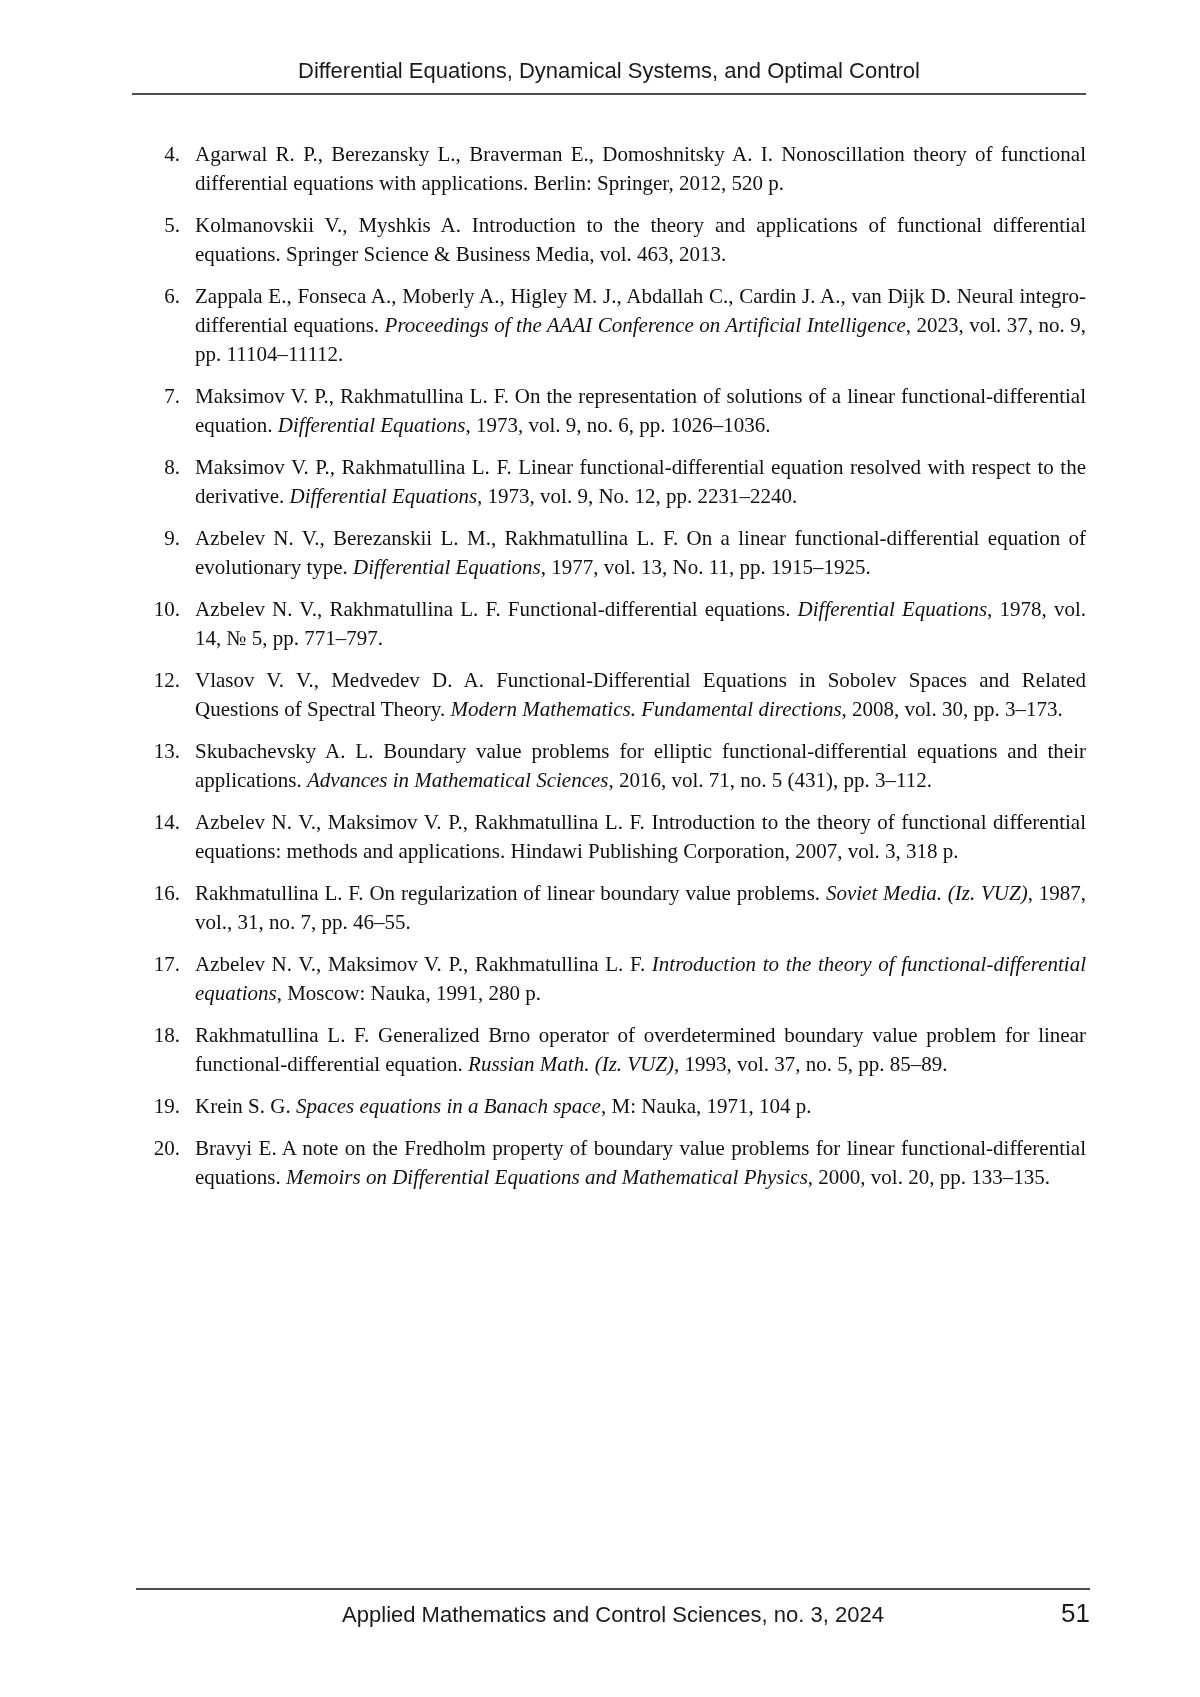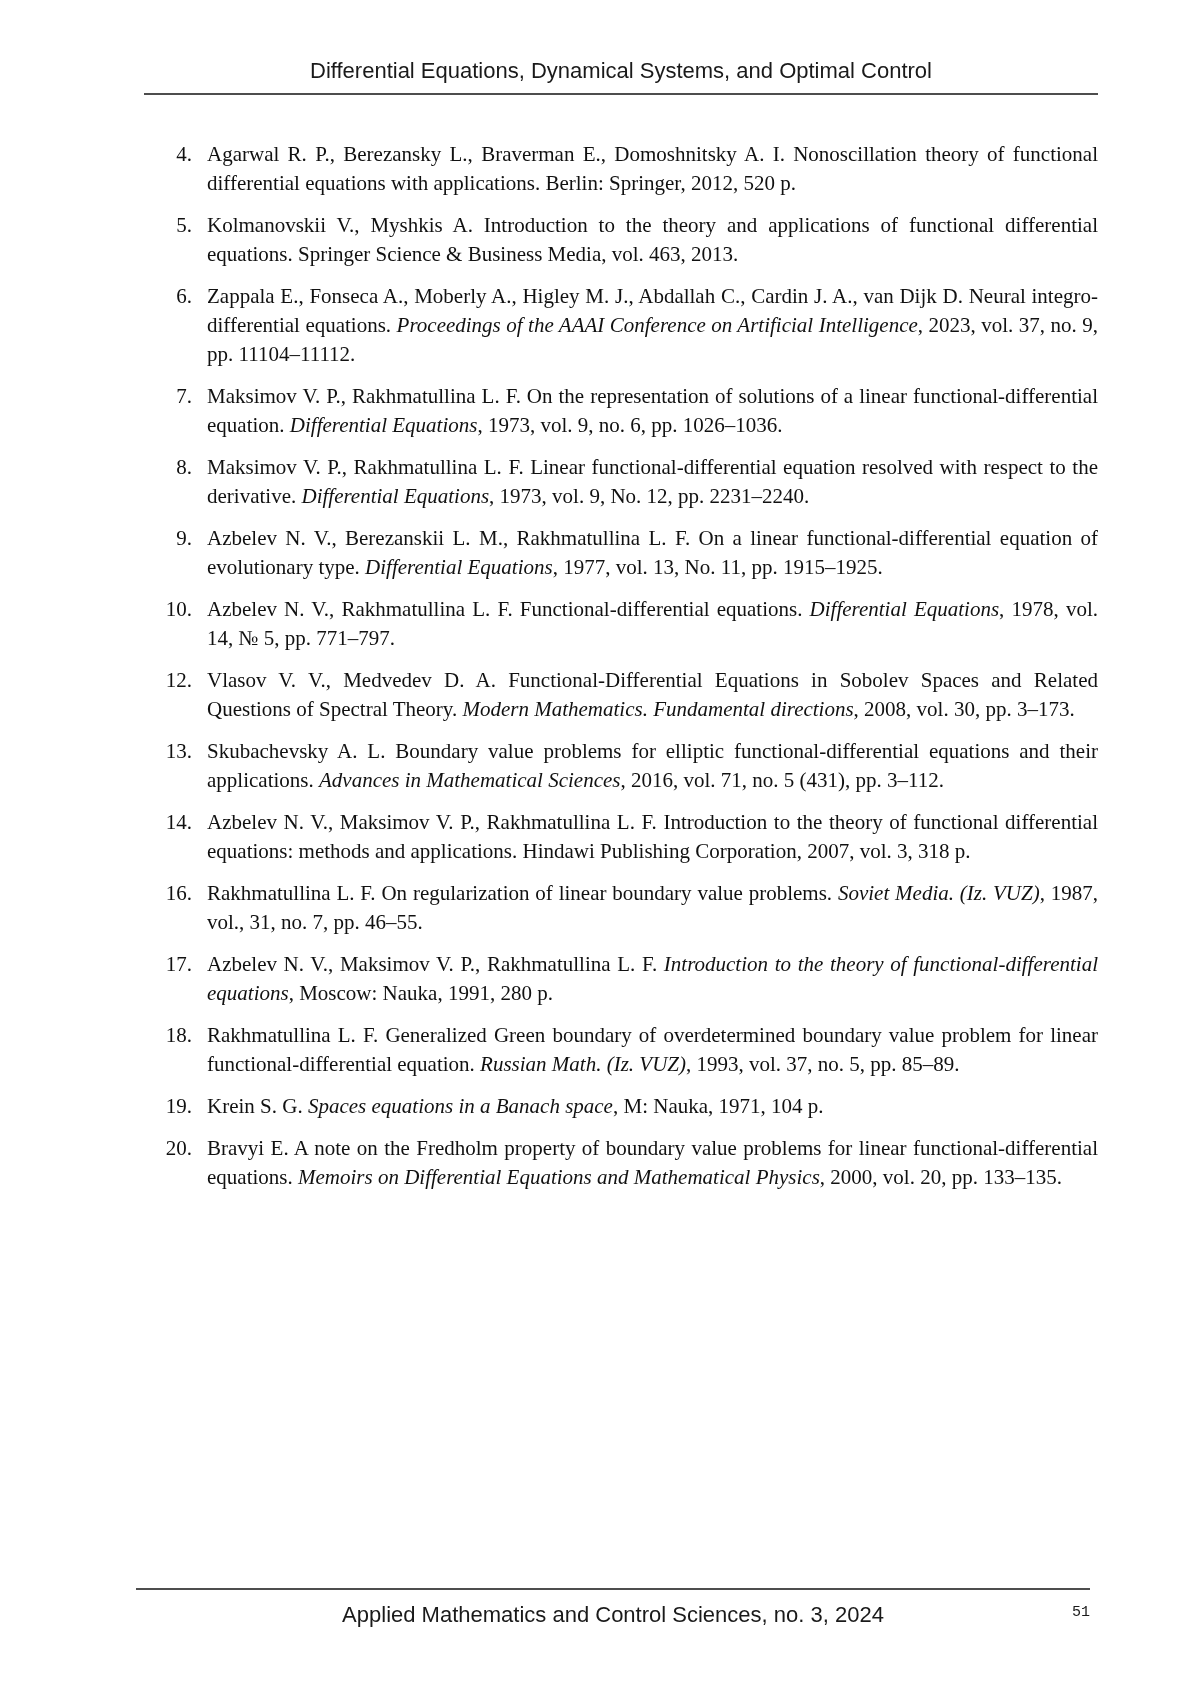--- a/index.html
+++ b/index.html
@@ -12,21 +12,21 @@
     width: 1200px;
     height: 1697px;
     background: #ffffff;
     color: #111111;
     font-family: "Liberation Serif", serif;
     overflow: hidden;
     box-sizing: border-box;
   }
   .content {
     position: absolute;
-    left: 144px;
+    left: 132px;
     width: 954px;
     top: 0;
   }
   .running-head {
     padding-top: 58px;
     text-align: center;
     font-family: "Liberation Sans", sans-serif;
     font-size: 22px;
     line-height: 26px;
     color: #1a1a1a;
@@ -73,22 +73,22 @@
     text-align: center;
     font-family: "Liberation Sans", sans-serif;
     font-size: 22px;
     line-height: 26px;
     color: #1a1a1a;
   }
   .pagenum {
     position: absolute;
     right: 0;
     top: 10px;
-    font-family: Liberation Mono, monospace;
-    font-size: 15px;
+    font-family: Liberation Sans, sans-serif;
+    font-size: 26px;
   }
 </style>
 </head>
 <body>
 
 <div class="page">
   <div class="content">
     <div class="running-head">
       <span>Differential Equations, Dynamical Systems, and Optimal Control</span>
     </div>
@@ -151,21 +151,21 @@
     <span class="ref-text"><span>Rakhmatullina L. F. On regularization of linear boundary value problems. </span><span class="italic">Soviet Media. (Iz. VUZ)</span><span>, 1987, vol., 31, no. 7, pp. 46–55.</span></span>
   </div>
 
   <div class="ref">
     <span class="ref-num">17.</span>
     <span class="ref-text"><span>Azbelev N. V., Maksimov V. P., Rakhmatullina L. F. </span><span class="italic">Introduction to the theory of functional-differential equations</span><span>, Moscow: Nauka, 1991, 280 p.</span></span>
   </div>
 
   <div class="ref">
     <span class="ref-num">18.</span>
-    <span class="ref-text"><span>Rakhmatullina L. F. Generalized Green boundary of overdetermined boundary value problem for linear functional-differential equation. </span><span class="italic">Russian Math. (Iz. VUZ)</span><span>, 1993, vol. 37, no. 5, pp. 85–89.</span></span>
+    <span class="ref-text"><span>Rakhmatullina L. F. Generalized Brno operator of overdetermined boundary value problem for linear functional-differential equation. </span><span class="italic">Russian Math. (Iz. VUZ)</span><span>, 1993, vol. 37, no. 5, pp. 85–89.</span></span>
   </div>
 
   <div class="ref">
     <span class="ref-num">19.</span>
     <span class="ref-text"><span>Krein S. G. </span><span class="italic">Spaces equations in a Banach space</span><span>, M: Nauka, 1971, 104 p.</span></span>
   </div>
 
   <div class="ref">
     <span class="ref-num">20.</span>
     <span class="ref-text"><span>Bravyi E. A note on the Fredholm property of boundary value problems for linear functional-differential equations. </span><span class="italic">Memoirs on Differential Equations and Mathematical Physics</span><span>, 2000, vol. 20, pp. 133–135.</span></span>

